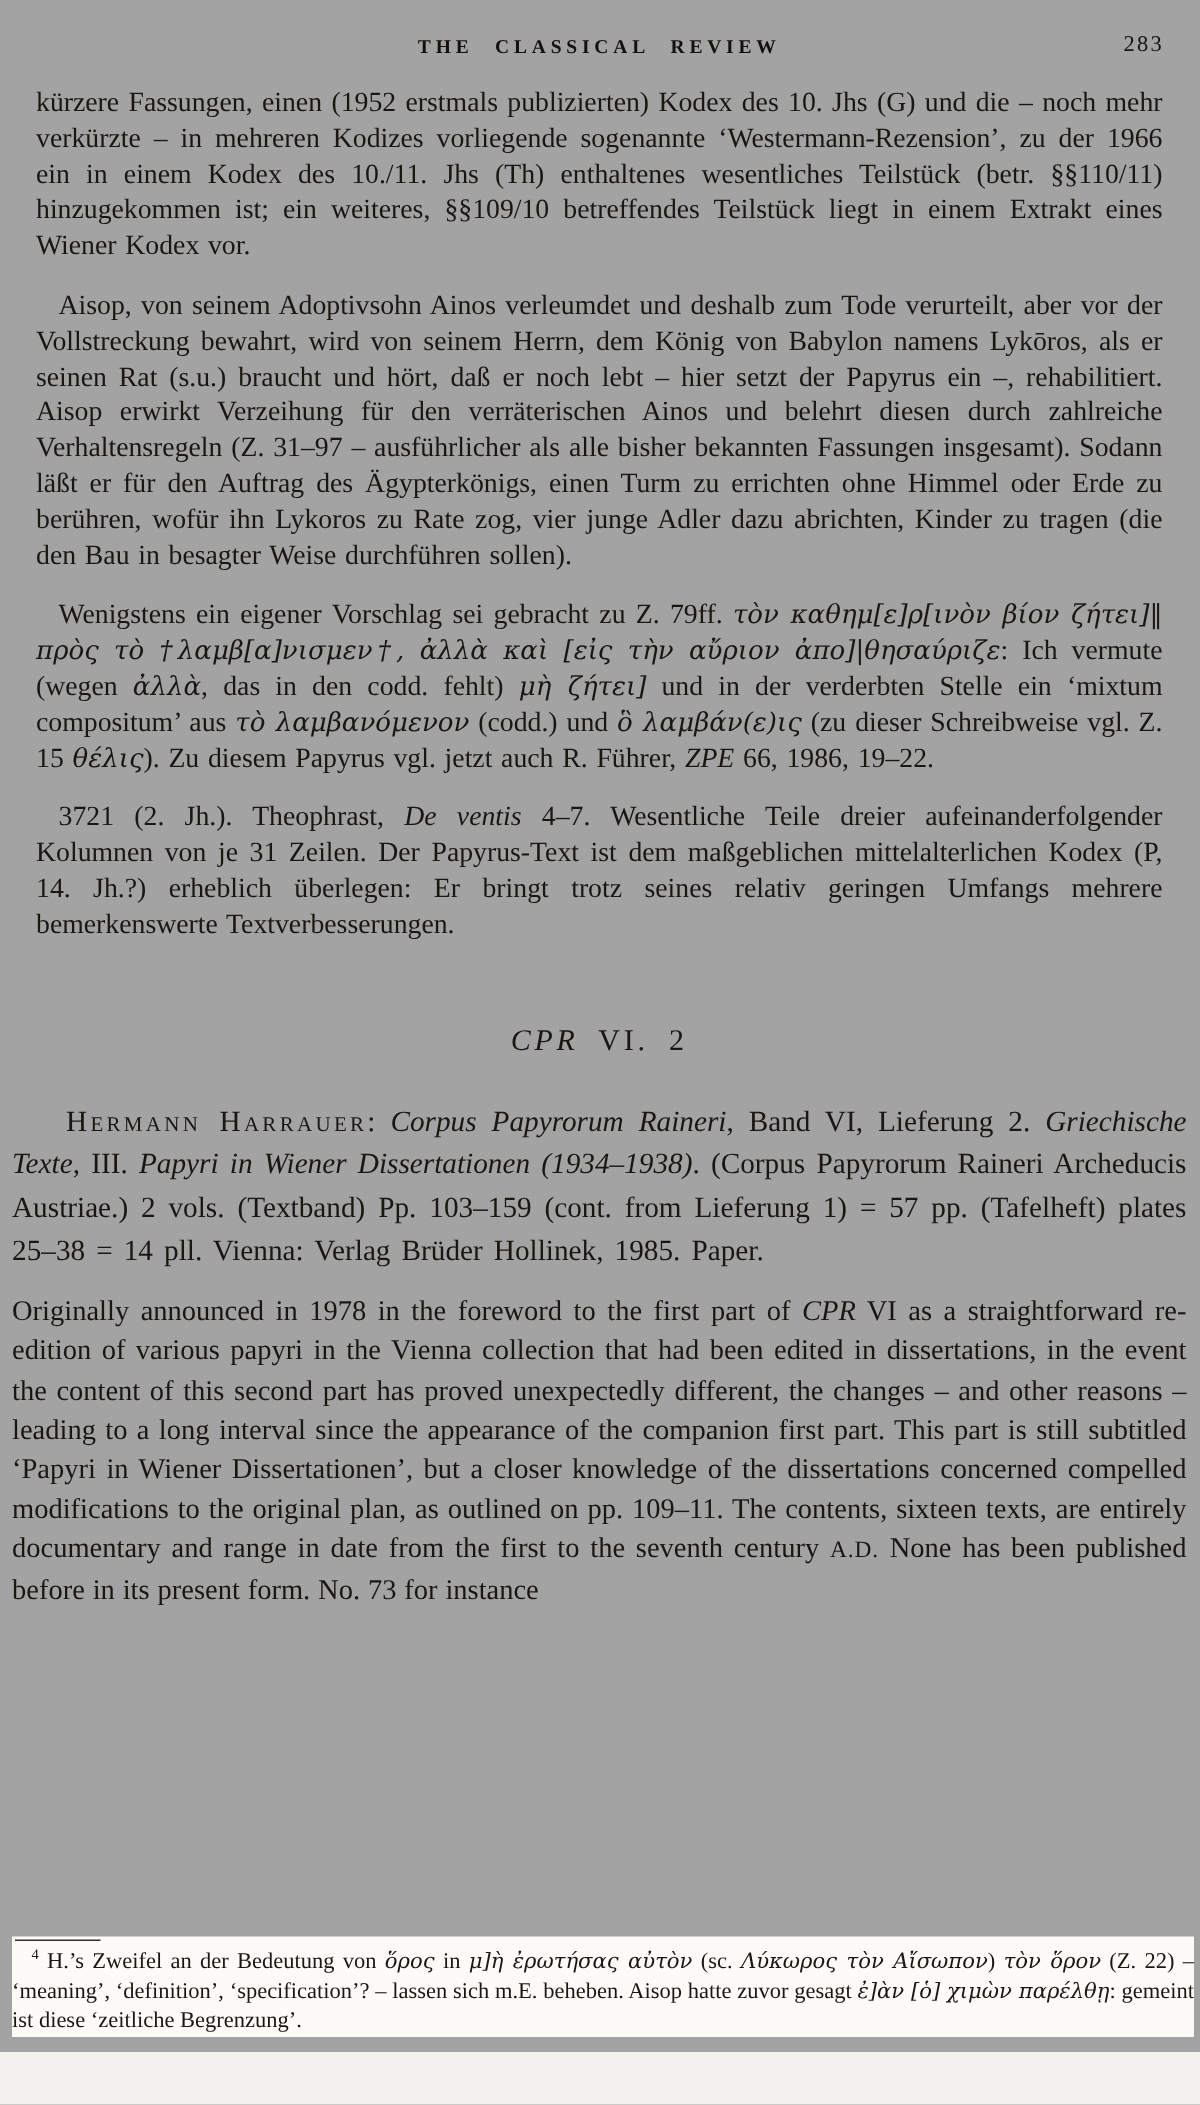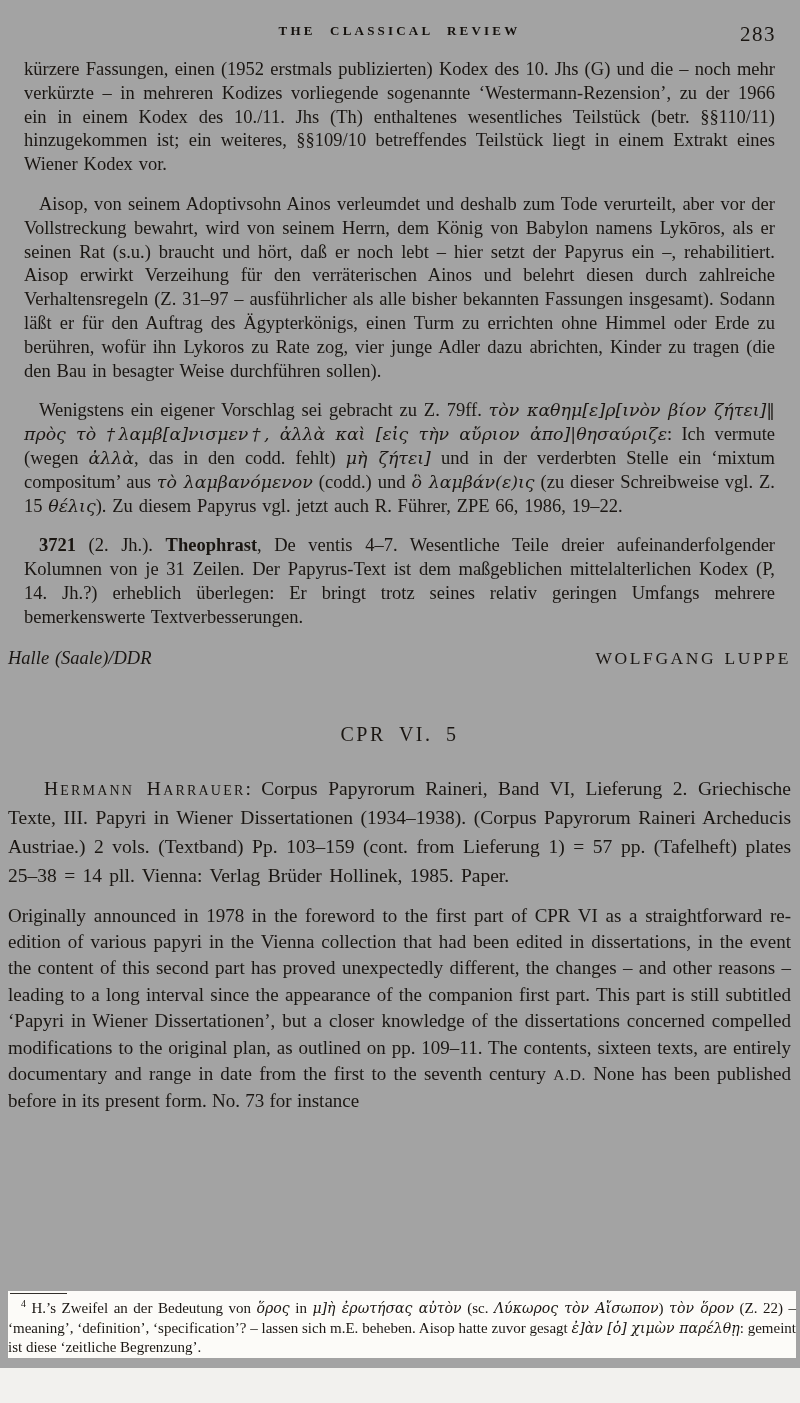--- a/index.html
+++ b/index.html
@@ -3,63 +3,59 @@
 <meta charset="utf-8">
 <style>
   html,body{margin:0;padding:0;background:#f2f1ee;}
   .page{
     position:relative;width:800px;height:1368px;box-sizing:border-box;margin:0 auto;
     padding:20px 9px 0 8px;background:#a3a3a3;color:#1a1612;
     font-family:"Liberation Serif","DejaVu Serif",serif;overflow:hidden;
   }
   .pagehead{position:relative;height:22px;}
   .journal-title{text-align:center;font-size:13px;font-weight:bold;letter-spacing:3.2px;word-spacing:8px;padding-top:3px;color:#14100c;}
-  .page-number{position:absolute;right:15px;top:2px;font-size:21px;letter-spacing:1.5px;}
+  .page-number{position:absolute;right:15px;top:2px;font-size:15px;letter-spacing:1.5px;}
   .review1{margin-top:11px;font-size:18.5px;line-height:23.8px;text-align:justify;word-spacing:1.2px;-webkit-hyphens:auto;hyphens:auto;}
   .par{margin:16px;}
   .indent{text-indent:15px;}
   .signature{display:flex;justify-content:space-between;align-items:baseline;margin-top:17px;}
   .sig-place{font-style:italic;font-size:18.5px;}
   .sig-author{font-size:17.5px;letter-spacing:2.6px;}
   .section-heading{margin:53px 0 0;text-align:center;font-weight:normal;font-size:20px;letter-spacing:2.5px;word-spacing:6px;}
   .review2{text-align:justify;-webkit-hyphens:auto;hyphens:auto;}
   .review-heading{margin:29px 0 0;font-size:19.5px;line-height:28.8px;word-spacing:2.5px;}
   .par2{margin:12px 0 0;font-size:19px;line-height:26.4px;word-spacing:0.5px;}
   .footnote-area{position:absolute;left:8px;right:4px;top:1291px;background:#fcfbf8;padding-top:2px;}
   .footnote-rule{width:57px;border:0;border-top:1.6px solid #33302b;margin:0 0 5px 2px;}
   .footnote{margin:0;font-size:15px;line-height:19.6px;text-align:justify;text-indent:13px;-webkit-hyphens:auto;hyphens:auto;}
-  .s-i{}
-  .s-b{font-weight:bold;}
+  .s-i{font-style:italic;}
+  .s-b{font-weight:normal;}
   .s-g{font-style:italic;font-family:"DejaVu Serif",serif;font-size:0.94em;}
   .s-sc{font-variant:small-caps;letter-spacing:2.2px;margin-left:36px;}
   .s-k{font-size:0.82em;letter-spacing:0.6px;margin-top:16px;}
   .s-sup{vertical-align:super;font-size:0.65em;line-height:0;}
 </style>
 </head>
 <body>
 
 <div class="page">
 
   <header class="pagehead">
     <div class="journal-title">THE CLASSICAL REVIEW</div>
     <div class="page-number">283</div>
   </header>
 
   <section class="review1" lang="de">
     <p class="par"><span>kürzere Fassungen, einen (1952 erstmals publizierten) Kodex des 10. Jhs (G) und die – noch mehr verkürzte – in mehreren Kodizes vorliegende sogenannte ‘Westermann-Rezension’, zu der 1966 ein in einem Kodex des 10./11. Jhs (Th) enthaltenes wesentliches Teilstück (betr. §§110/11) hinzugekommen ist; ein weiteres, §§109/10 betreffendes Teilstück liegt in einem Extrakt eines Wiener Kodex vor.</span></p>
     <p class="par indent"><span>Aisop, von seinem Adoptivsohn Ainos verleumdet und deshalb zum Tode verurteilt, aber vor der Vollstreckung bewahrt, wird von seinem Herrn, dem König von Babylon namens Lykōros, als er seinen Rat (s.u.) braucht und hört, daß er noch lebt – hier setzt der Papyrus ein –, rehabilitiert. Aisop erwirkt Verzeihung für den verräterischen Ainos und belehrt diesen durch zahlreiche Verhaltensregeln (Z. 31–97 – ausführlicher als alle bisher bekannten Fassungen insgesamt). Sodann läßt er für den Auftrag des Ägypterkönigs, einen Turm zu errichten ohne Himmel oder Erde zu berühren, wofür ihn Lykoros zu Rate zog, vier junge Adler dazu abrichten, Kinder zu tragen (die den Bau in besagter Weise durchführen sollen).</span></p>
     <p class="par indent"><span>Wenigstens ein eigener Vorschlag sei gebracht zu Z. 79ff. </span><span class="s-g">τὸν καθημ[ε]ρ[ινὸν βίον ζήτει]‖ πρὸς τὸ †λαμβ[α]νισμεν†, ἀλλὰ καὶ [εἰς τὴν αὔριον ἀπο]|θησαύριζε</span><span>: Ich vermute (wegen </span><span class="s-g">ἀλλὰ</span><span>, das in den codd. fehlt) </span><span class="s-g">μὴ ζήτει]</span><span> und in der verderbten Stelle ein ‘mixtum compositum’ aus </span><span class="s-g">τὸ λαμβανόμενον</span><span> (codd.) und </span><span class="s-g">ὃ λαμβάν(ε)ις</span><span> (zu dieser Schreibweise vgl. Z. 15 </span><span class="s-g">θέλις</span><span>). Zu diesem Papyrus vgl. jetzt auch R. Führer, </span><span class="s-i">ZPE</span><span> 66, 1986, 19–22.</span></p>
     <p class="par indent"><span class="s-b">3721</span><span> (2. Jh.). </span><span class="s-b">Theophrast</span><span>, </span><span class="s-i">De ventis</span><span> 4–7. Wesentliche Teile dreier aufeinanderfolgender Kolumnen von je 31 Zeilen. Der Papyrus-Text ist dem maßgeblichen mittelalterlichen Kodex (P, 14. Jh.?) erheblich überlegen: Er bringt trotz seines relativ geringen Umfangs mehrere bemerkenswerte Textverbesserungen.</span></p>
-    <div class="signature">
-      <span class="sig-place">Halle (Saale)/DDR</span>
-      <span class="sig-author">WOLFGANG LUPPE</span>
-    </div>
   </section>
 
-  <h2 class="section-heading"><span class="s-i">CPR</span><span> VI. 5</span></h2>
+  <h2 class="section-heading"><span class="s-i">CPR</span><span> VI. 2</span></h2>
 
   <section class="review2" lang="en">
     <p class="review-heading"><span class="s-sc">Hermann Harrauer</span><span>: </span><span class="s-i">Corpus Papyrorum Raineri</span><span>, Band VI, Lieferung 2. </span><span class="s-i">Griechische Texte</span><span>, III. </span><span class="s-i">Papyri in Wiener Dissertationen (1934–1938)</span><span>. (Corpus Papyrorum Raineri Archeducis Austriae.) 2 vols. (Textband) Pp. 103–159 (cont. from Lieferung 1) = 57 pp. (Tafelheft) plates 25–38 = 14 pll. Vienna: Verlag Brüder Hollinek, 1985. Paper.</span></p>
     <p class="par2"><span>Originally announced in 1978 in the foreword to the first part of </span><span class="s-i">CPR</span><span> VI as a straightforward re-edition of various papyri in the Vienna collection that had been edited in dissertations, in the event the content of this second part has proved unexpectedly different, the changes – and other reasons – leading to a long interval since the appearance of the companion first part. This part is still subtitled ‘Papyri in Wiener Dissertationen’, but a closer knowledge of the dissertations concerned compelled modifications to the original plan, as outlined on pp. 109–11. The contents, sixteen texts, are entirely documentary and range in date from the first to the seventh century </span><span class="s-k">A.D.</span><span> None has been published before in its present form. No. 73 for instance</span></p>
   </section>
 
   <footer class="footnote-area" lang="de">
     <hr class="footnote-rule">
     <p class="footnote"><span class="s-sup">4</span><span> H.’s Zweifel an der Bedeutung von </span><span class="s-g">ὅρος</span><span> in </span><span class="s-g">μ]ὴ ἐρωτήσας αὐτὸν</span><span> (sc. </span><span class="s-g">Λύκωρος τὸν Αἴσωπον</span><span>) </span><span class="s-g">τὸν ὅρον</span><span> (Z. 22) – ‘meaning’, ‘definition’, ‘specification’? – lassen sich m.E. beheben. Aisop hatte zuvor gesagt </span><span class="s-g">ἐ]ὰν [ὁ] χιμὼν παρέλθῃ</span><span>: gemeint ist diese ‘zeitliche Begrenzung’.</span></p>
   </footer>

